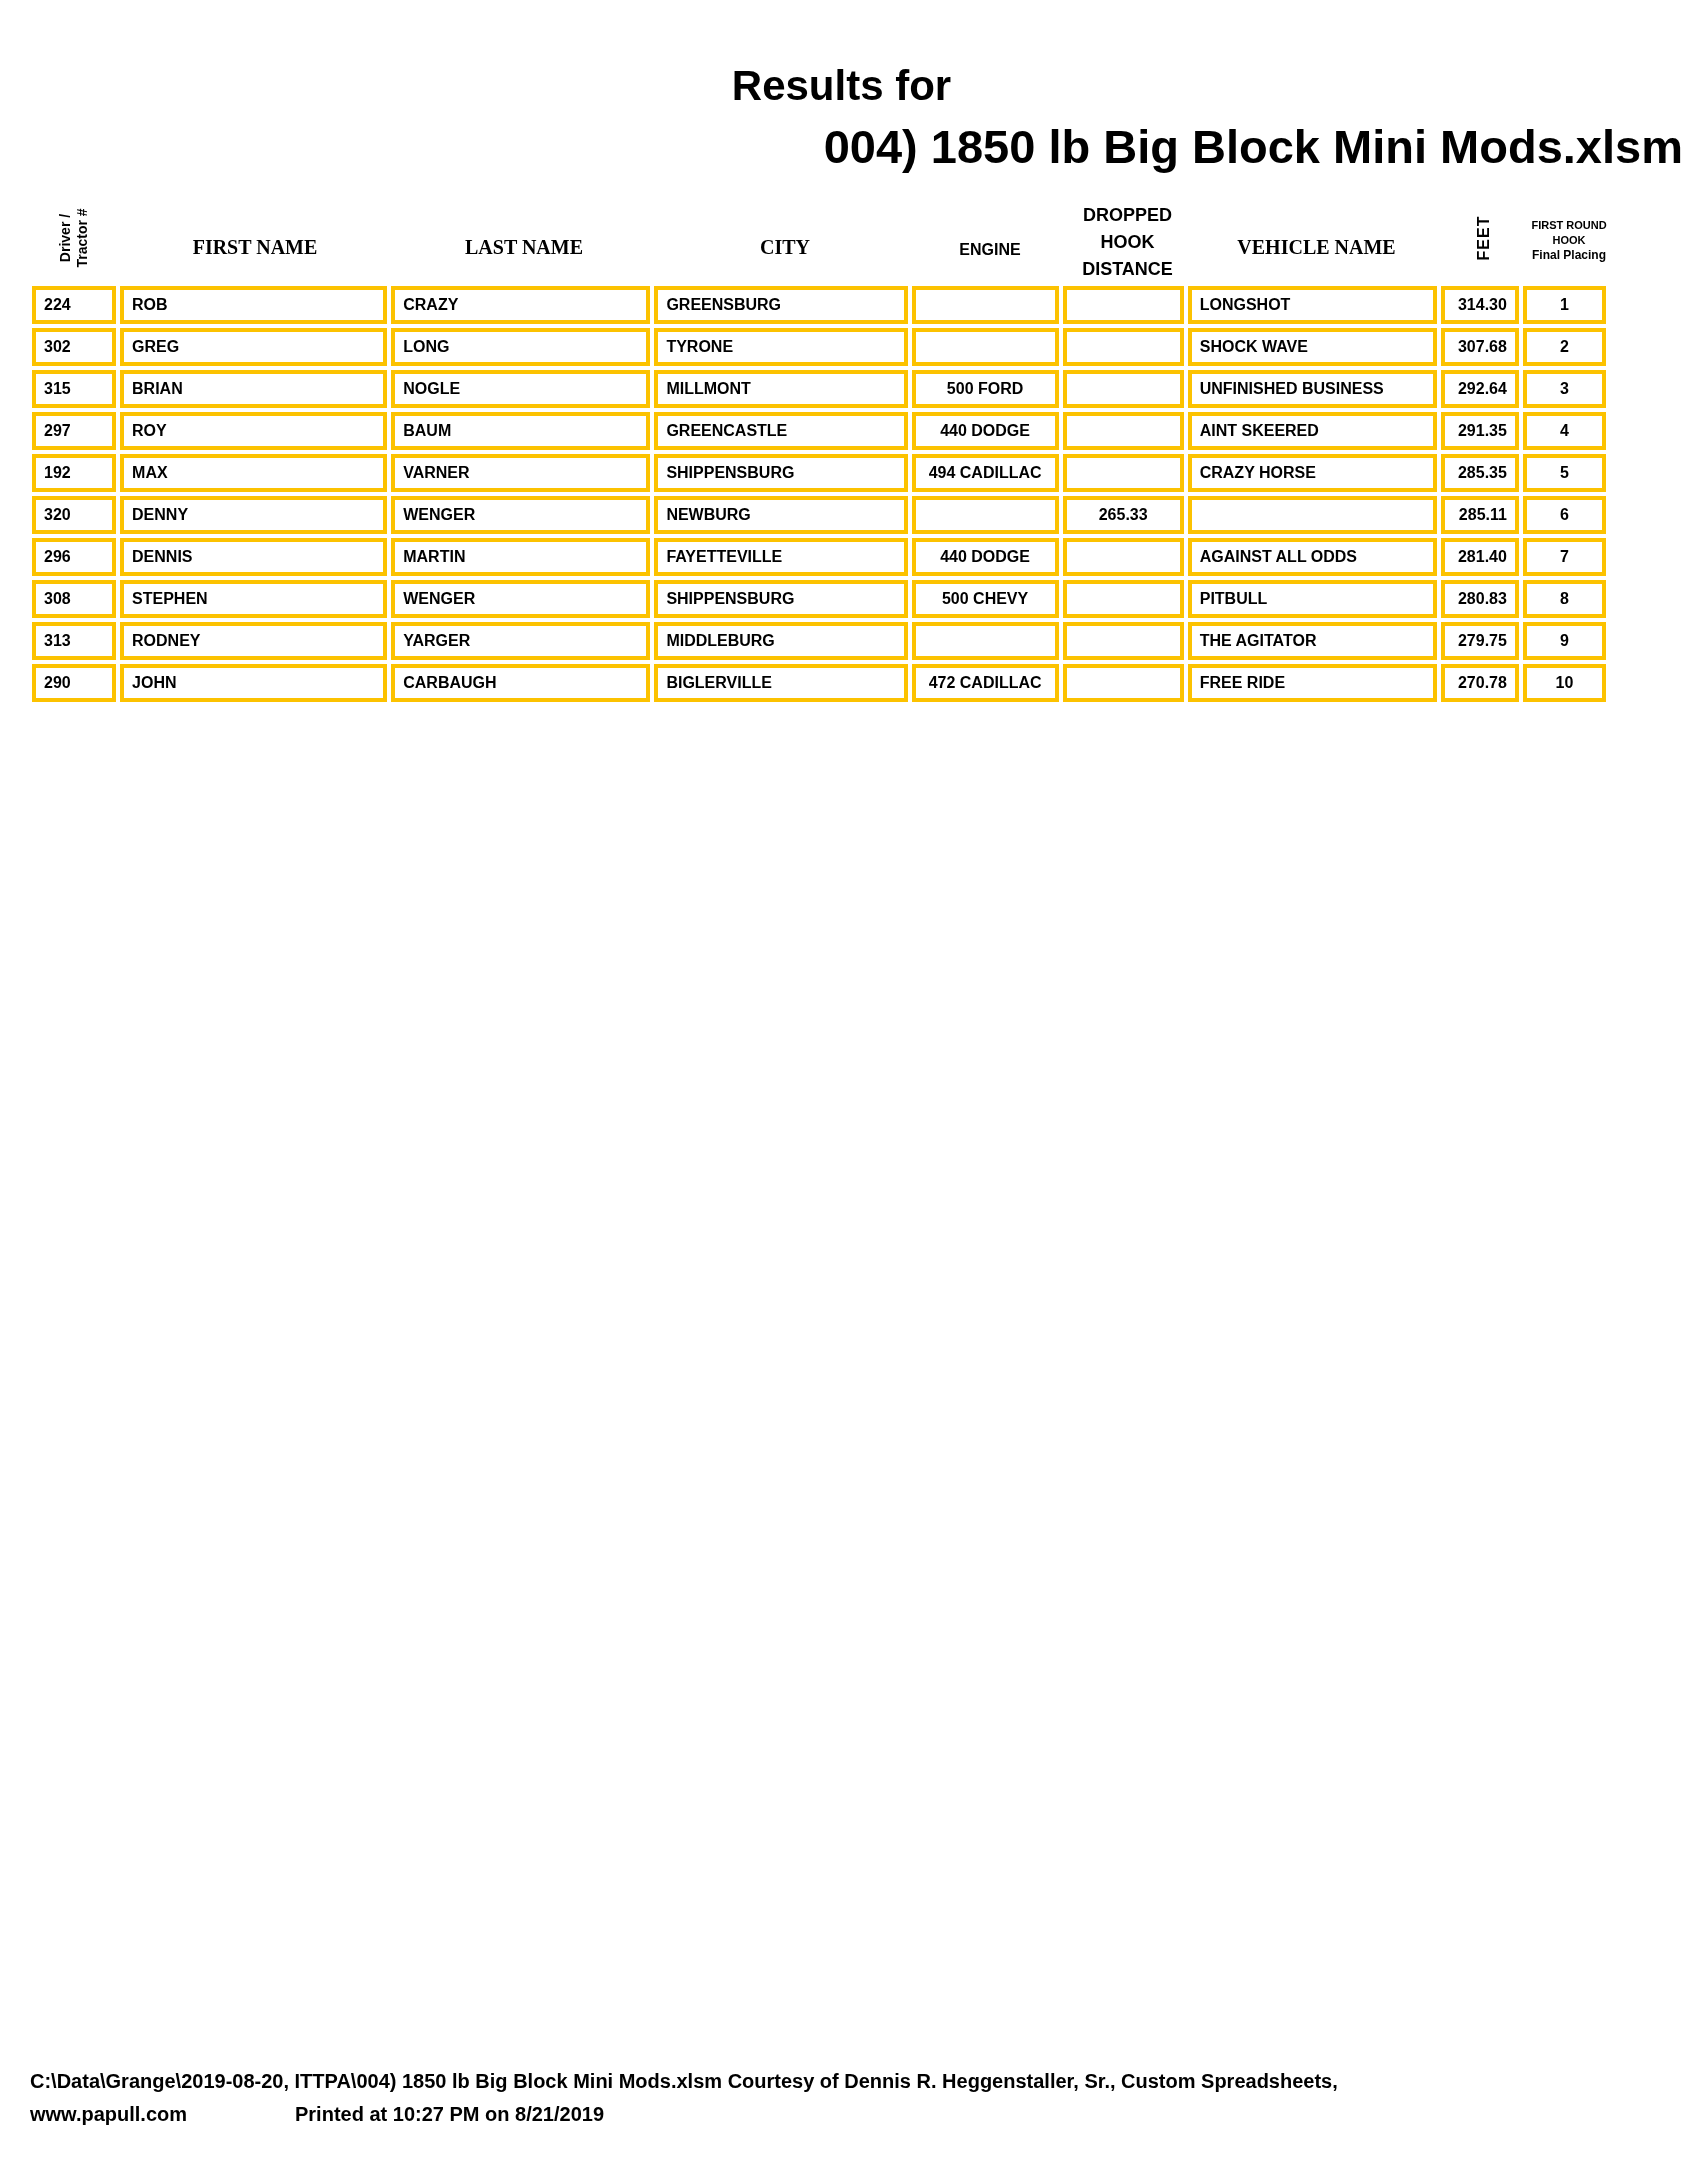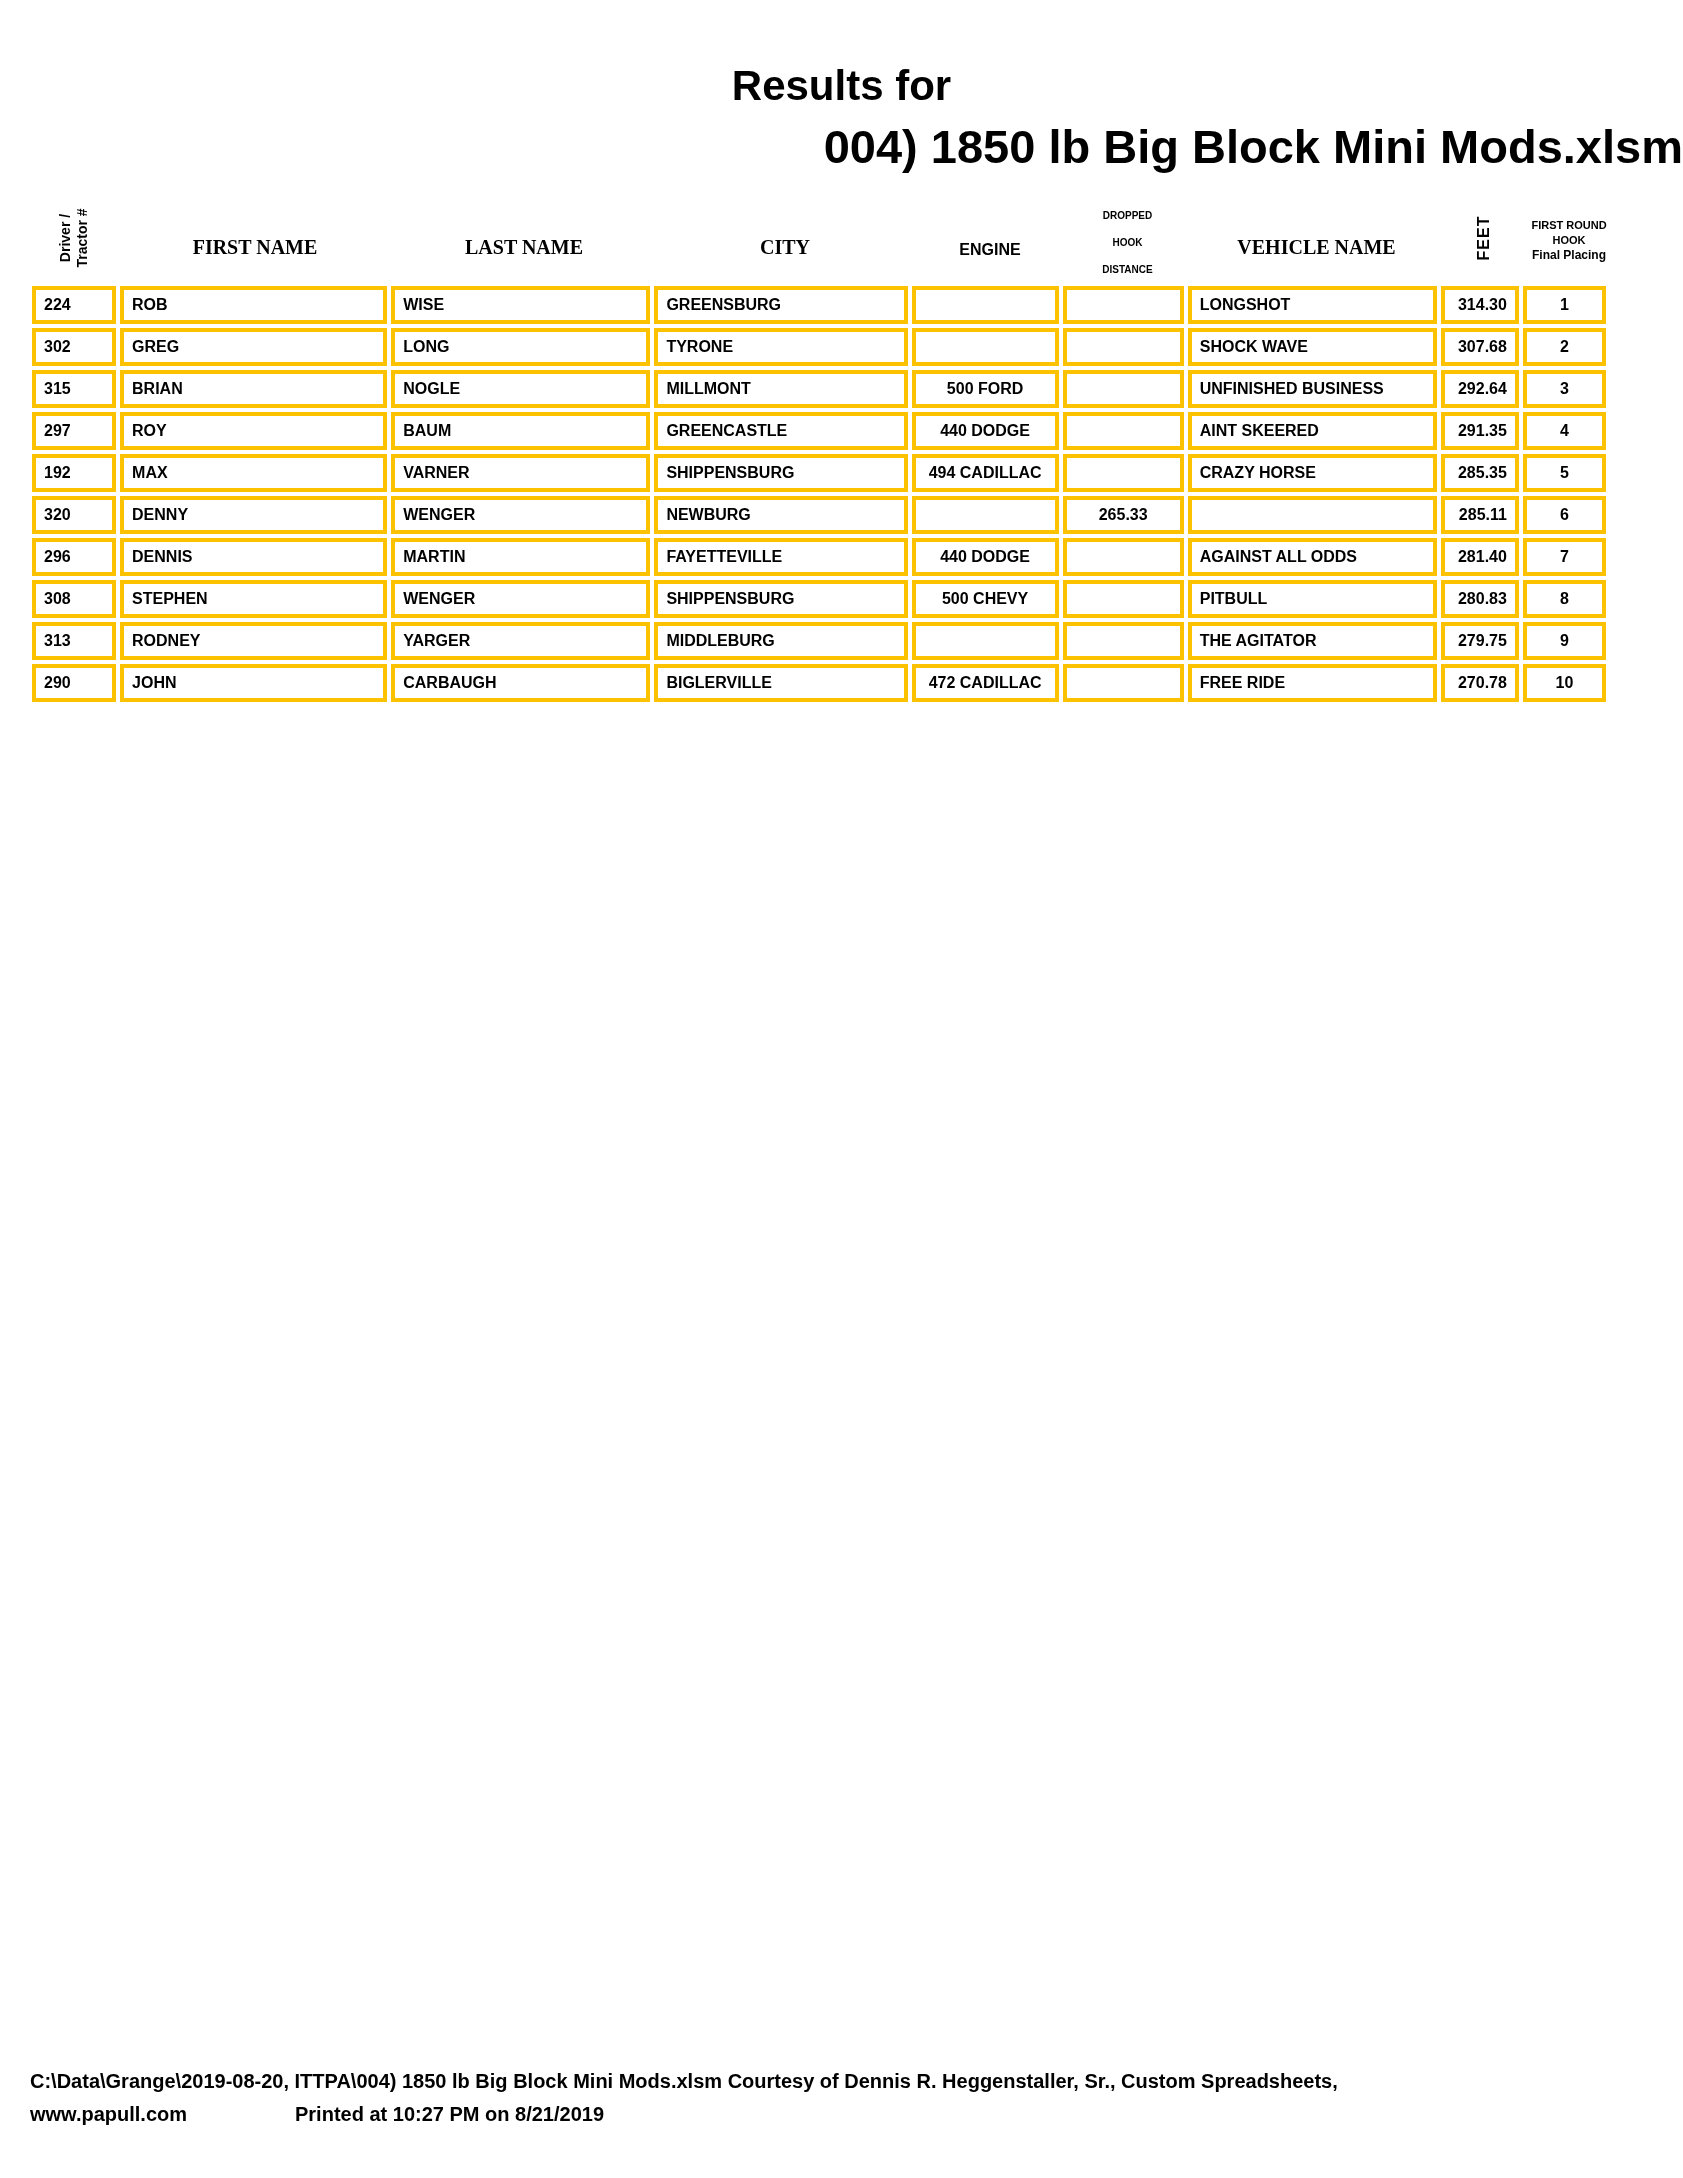--- a/index.html
+++ b/index.html
@@ -22,21 +22,21 @@
     position: absolute; left: 0; top: 123px; width: 1683px;
     text-align: right; font-weight: bold; font-size: 47px; line-height: 1;
   }
   
   .colhead {
     position: absolute; font-weight: bold; text-align: center;
     white-space: nowrap;
   }
   .ch-main   { top: 236px; font-size: 20px; font-family: Liberation Serif, serif; }
   .ch-engine { top: 241px; font-size: 16px; }
-  .ch-drop   { top: 202px; font-size: 10px; line-height: 27px; white-space: normal; }
+  .ch-drop   { top: 202px; font-size: 18px; line-height: 27px; white-space: normal; }
   .ch-final  { top: 218px; font-size: 11px; line-height: 15px; white-space: normal; }
   .ch-final .fp-line3 { font-size: 12px; }
   .rot-box {
     position: absolute; display: flex; align-items: center; justify-content: center;
   }
   .rot-inner {
     transform: rotate(-90deg); transform-origin: center center;
     font-weight: bold; text-align: center; white-space: nowrap;
   }
   .rot-driver { font-size: 14px; line-height: 17px; }
@@ -117,21 +117,21 @@
       <col style="width:147px">
       <col style="width:121px">
       <col style="width:249px">
       <col style="width:78px">
       <col style="width:83px">
     </colgroup>
     <tbody>
         <tr>
           <td class="c-left">224</td>
           <td class="c-left">ROB</td>
-          <td class="c-left">WISE</td>
+          <td class="c-left">CRAZY</td>
           <td class="c-left">GREENSBURG</td>
           <td class="c-center"></td>
           <td class="c-center"></td>
           <td class="c-left">LONGSHOT</td>
           <td class="c-right">314.30</td>
           <td class="c-center last">1</td>
         </tr>
         <tr>
           <td class="c-left">302</td>
           <td class="c-left">GREG</td>

